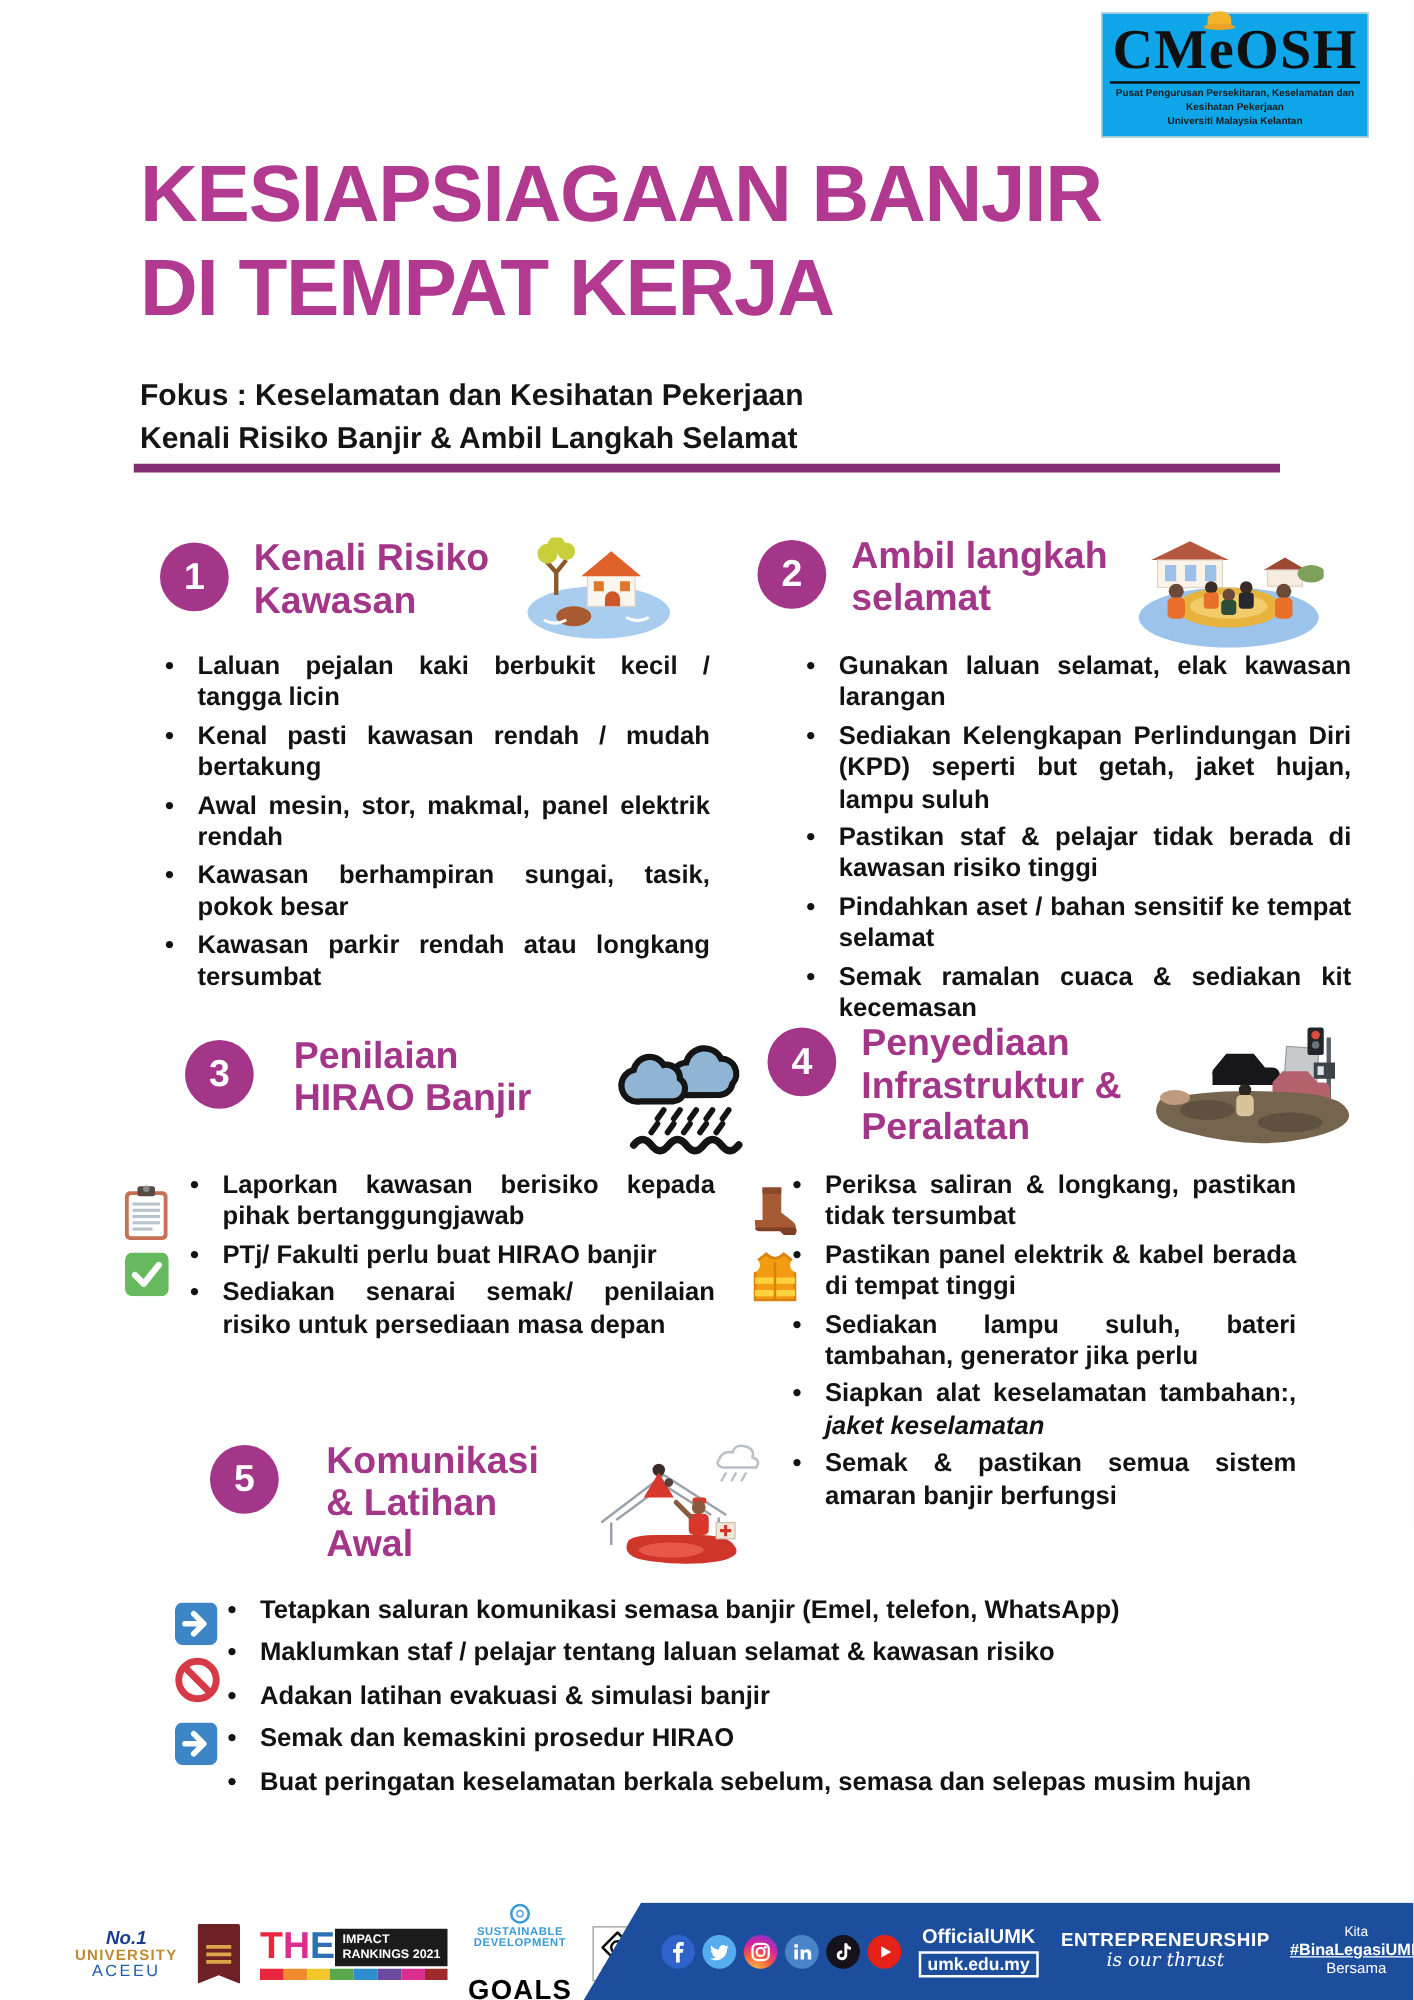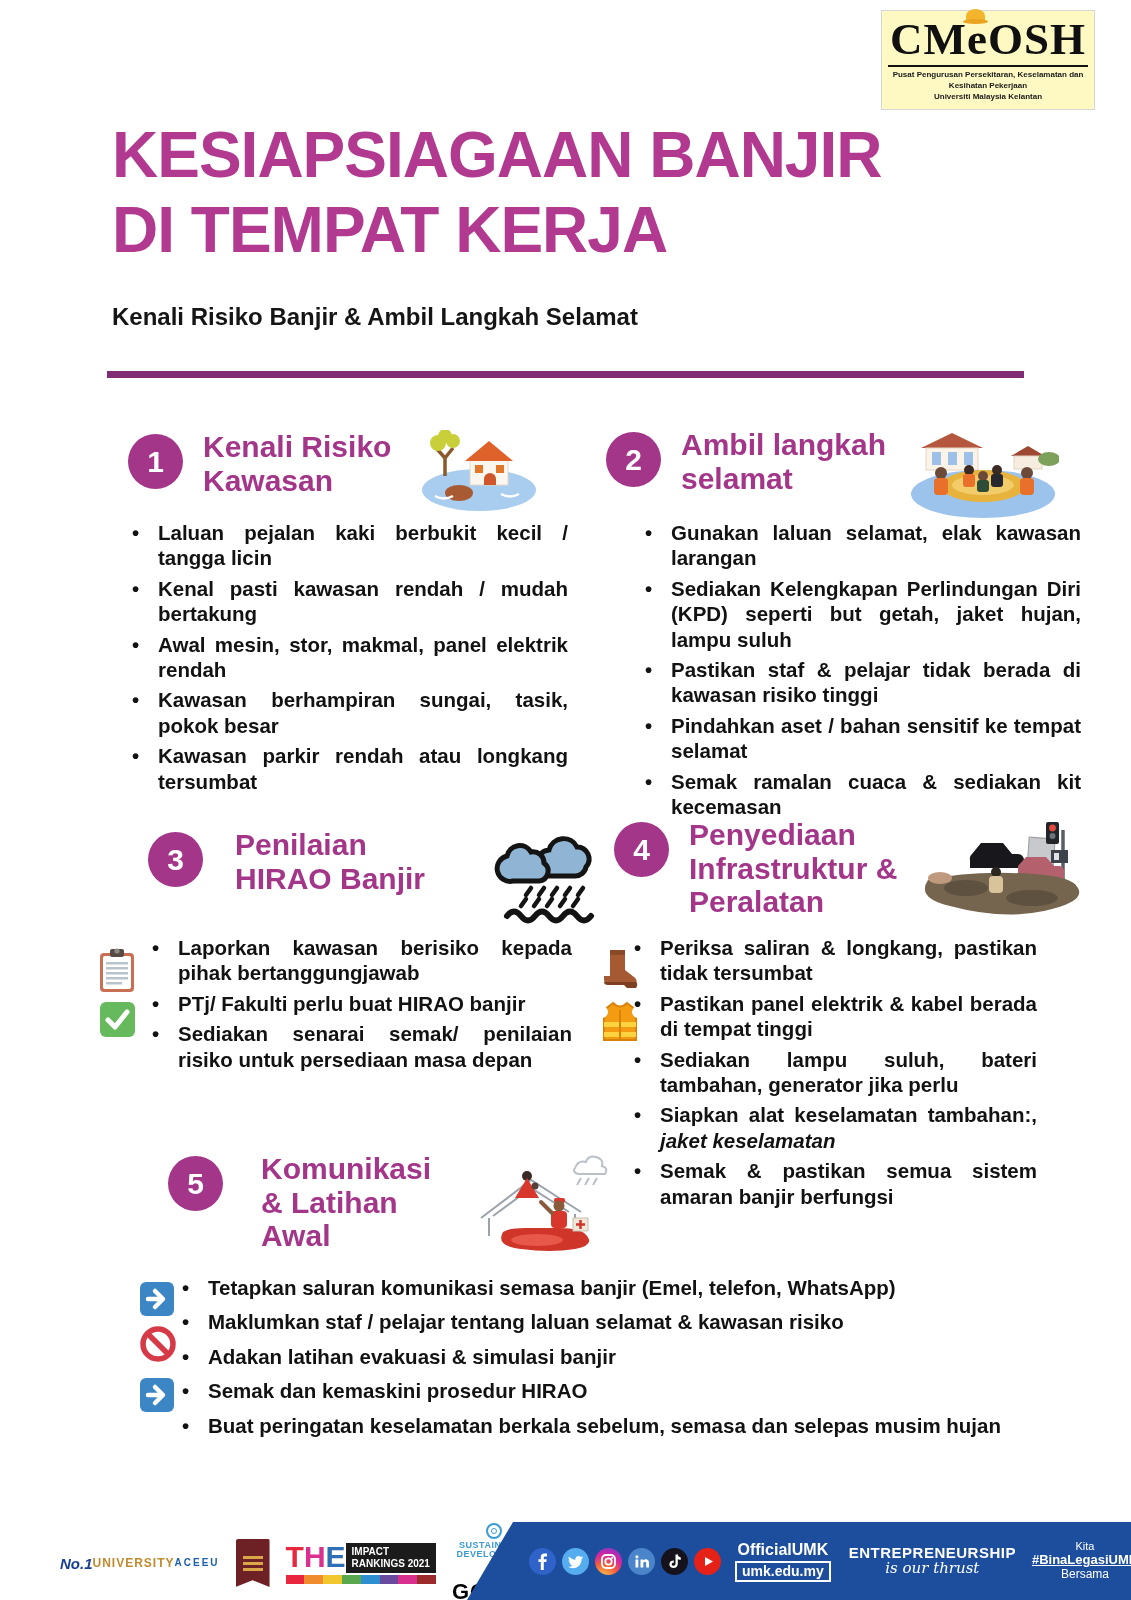--- a/index.html
+++ b/index.html
@@ -1,20 +1,20 @@
 <!DOCTYPE html>
 <html><head>
 <meta charset="utf-8">
 <style>
   * { margin:0; padding:0; box-sizing:border-box; }
   body { background:#e9e9e9; font-family:"Liberation Sans", sans-serif; }
   .page { position:relative; width:1131px; height:1600px; background:#ffffff; margin:0 auto; overflow:hidden; }
 
   
-  .logo-card { position:absolute; top:10px; right:36px; width:214px; border:1px solid #d6d6d6; background:#fef9c3; padding:6px 6px 7px; text-align:center; }
+  .logo-card { position:absolute; top:10px; right:36px; width:214px; border:1px solid #d6d6d6; background:#0ea5e9; padding:6px 6px 7px; text-align:center; }
   .logo-word { font-family:"Liberation Serif", serif; font-weight:700; font-size:45px; line-height:1.0; color:#101010; letter-spacing:1px; }
   .logo-e { position:relative; display:inline-block; }
   .hat { position:absolute; left:-1px; top:-8px; width:19px; height:13px; background:#f2b52c; border-radius:55% 55% 18% 18%; }
   .hat::after { content:""; position:absolute; left:-3px; bottom:-2px; width:25px; height:5px; background:#eaa41f; border-radius:50%; }
   .logo-sub { border-top:2px solid #111; margin-top:3px; padding-top:3px; font-size:8px; font-weight:700; color:#1a1a1a; line-height:1.35; }
 
   
   .title { position:absolute; left:112px; top:118px; font-size:64px; font-weight:800; color:#b13a90; line-height:1.17; letter-spacing:-1px; }
   .subtitle { position:absolute; left:112px; top:300px; font-size:24px; font-weight:700; color:#151515; line-height:1.4; }
   .rule { position:absolute; left:107px; top:371px; width:917px; height:7px; background:#822d73; }
@@ -30,24 +30,24 @@
   .bullets li::before { content:"\2022"; flex:0 0 26px; text-align:left; padding-left:2px; }
   .li-text { flex:1; text-align:justify; }
   .li-text em { font-style:italic; }
   .bullets.loose li { margin-bottom:9px; }
 
   
   .side-icon { position:absolute; }
 
   
   .footer-logos { position:absolute; left:60px; top:1532px; height:62px; display:flex; align-items:center; gap:16px; }
-  .aceeu { display:flex; flex-direction:row; align-items:center; line-height:1; }
+  .aceeu { display:flex; flex-direction:column; align-items:center; line-height:1; }
   .aceeu .no1 { font-style:italic; font-weight:800; color:#1b3f8f; font-size:15px; }
   .aceeu .univ { font-weight:800; color:#c08a2e; font-size:12px; letter-spacing:1px; }
-  .aceeu .aceeu-t { font-weight:700; color:#1f5fa8; font-size:10px; letter-spacing:2px; }
+  .aceeu .aceeu-t { font-weight:400; color:#1f5fa8; font-size:13px; letter-spacing:2px; }
   .ribbon { width:34px; height:48px; background:#6e2125; border-radius:2px 2px 0 0; position:relative; clip-path:polygon(0 0,100% 0,100% 100%,50% 86%,0 100%); display:flex; flex-direction:column; align-items:center; justify-content:center; gap:3px; }
   .ribbon i { display:block; width:20px; height:3px; background:#d9a648; }
   .the-logo { display:flex; flex-direction:column; }
   .the-top { display:flex; align-items:stretch; }
   .the-word { font-weight:800; font-size:30px; line-height:0.9; }
   .the-word .t1 { color:#e8273f; } .the-word .t2 { color:#d9308f; } .the-word .t3 { color:#2e6fb5; }
   .the-box { background:#1b1b1b; color:#fff; font-weight:700; font-size:10px; padding:3px 6px 2px; line-height:1.25; }
   .the-stripe { display:flex; height:9px; margin-top:2px; }
   .the-stripe i { flex:1; }
   .sdg { display:flex; flex-direction:column; align-items:center; line-height:1.05; }
@@ -85,20 +85,21 @@
       <div>Pusat Pengurusan Persekitaran, Keselamatan dan Kesihatan Pekerjaan</div>
       <div>Universiti Malaysia Kelantan</div>
     </div>
   </div>
 
   <div class="title">
     <div>KESIAPSIAGAAN BANJIR</div>
     <div>DI TEMPAT KERJA</div>
   </div>
   <div class="subtitle">
+    <div>Fokus :  Keselamatan dan Kesihatan Pekerjaan</div>
     <div>Kenali Risiko Banjir  &amp; Ambil Langkah Selamat</div>
   </div>
   <div class="rule"></div>
 
   <div class="sec-head" style="left:128px; top:430px;">
     <div class="num">1</div>
     <div class="sec-title" style="width:192px;">Kenali Risiko Kawasan</div>
     <svg width="126" height="84" viewBox="0 0 126 84">
       <ellipse cx="64" cy="60" rx="57" ry="21" fill="#a9cdee"></ellipse>
       <path d="M30 46 v-18 m0 0 l-8 -9 m8 9 l8 -10" stroke="#8a5a2b" stroke-width="3.5" fill="none"></path>

